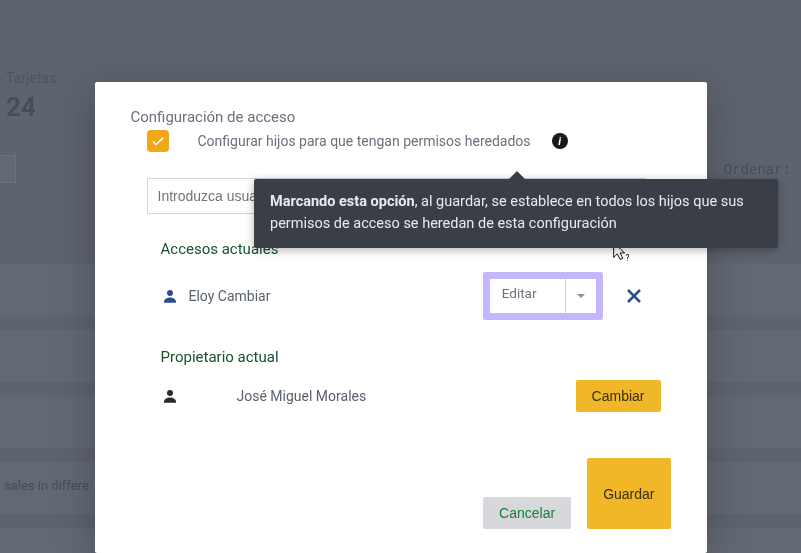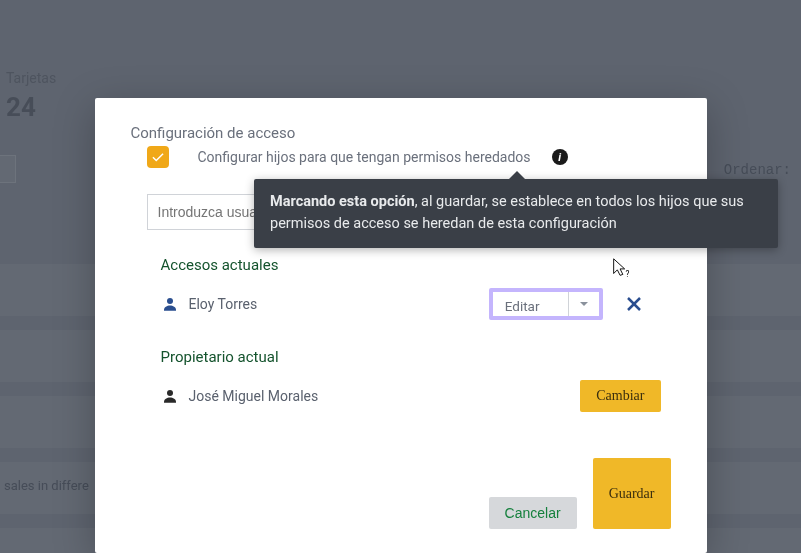--- a/index.html
+++ b/index.html
@@ -113,23 +113,23 @@
 .user-icon {
   width: 18px; height: 18px;
   fill: #2a4e8f;
   margin-right: 10px;
 }
 .user-name { font-size: 14px; color: #5a616e; flex: 0 0 auto; }
 .spacer { flex: 1; }
 .select-wrap {
   display: flex;
   align-items: stretch;
-  border: 4px solid #c4b5fd;
-  border-radius: 2px;
-  height: 32px;
+  border: 7px solid #c4b5fd;
+  border-radius: 2px;
+  height: 48px;
   margin-right: 22px;
 }
 .select-label {
   padding: 6px 28px 6px 12px;
   font-size: 13.5px;
   color: #6a707c;
   border-right: 1px solid #d0d3d8;
 }
 .select-caret {
   width: 30px;
@@ -140,30 +140,31 @@
   width: 18px; height: 18px;
   cursor: pointer;
   margin-right: 28px;
 }
 .remove-x svg { width: 18px; height: 18px; stroke: #2a4e8f; stroke-width: 2.5; }
 .owner-row {
   display: flex;
   align-items: center;
   margin-left: 30px;
   margin-bottom: 46px;
+  gap: 48px;
 }
 .user-icon-dark { fill: #2a2a2a; }
 .btn {
   border: none;
   padding: 8px 16px;
   font-size: 14px;
   border-radius: 2px;
   cursor: pointer;
 }
-.btn-yellow { background: #f0b828; color: #3a2e0e; font-family: Liberation Serif, serif; }
+.btn-yellow { background: #f0b828; color: #3a2e0e; }
 .btn-gray { background: #d6d8db; color: #15803d; margin-top: 39px; }
 .btn-cambiar { margin-right: 10px; }
 .footer-btns {
   display: flex;
   justify-content: flex-end;
   gap: 16px;
   margin-top: 8px;
   margin-right: 0;
 }
 </style>
@@ -205,21 +206,21 @@
 
     <input class="user-input" placeholder="Introduzca usuari" style="">
 
     <div class="section-label">Accesos actuales</div>
 
     <div class="access-row">
       <svg class="user-icon" viewBox="0 0 24 24">
           <circle cx="12" cy="8" r="4"></circle>
           <path d="M4 20c0-4 4-6 8-6s8 2 8 6v1H4z"></path>
         </svg>
-      <span class="user-name">Eloy Torres</span>
+      <span class="user-name">Eloy Cambiar</span>
       <span class="spacer"></span>
       <div class="select-wrap">
         <div class="select-label">Editar</div>
         <div class="select-caret">
           <svg viewBox="0 0 10 10">
               <path d="M1 3 L5 7 L9 3 Z"></path>
             </svg>
         </div>
       </div>
       <span class="remove-x">

